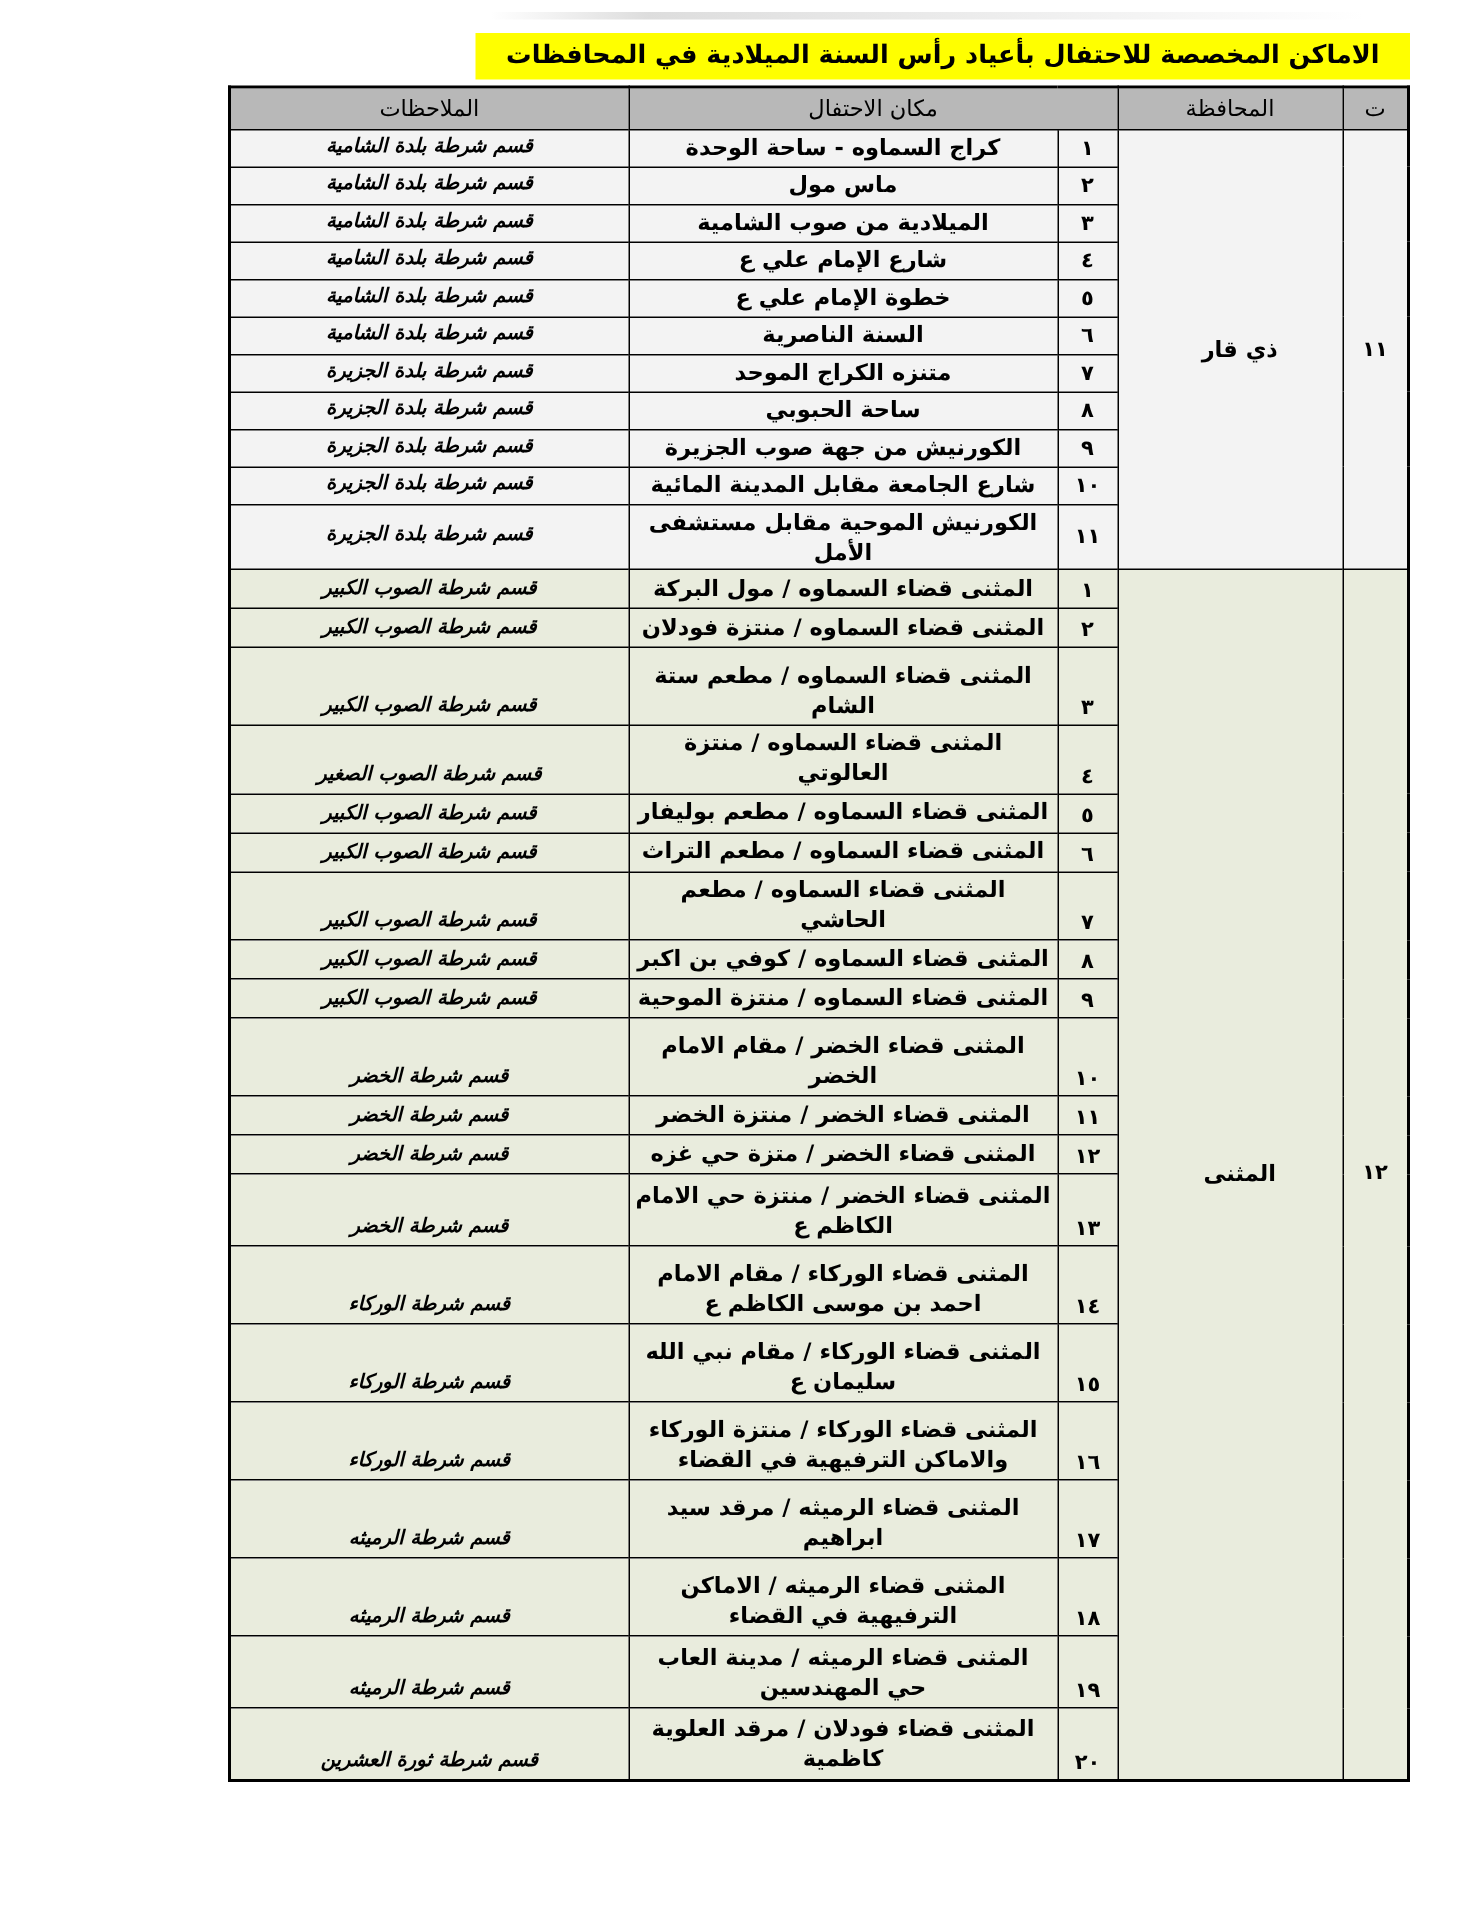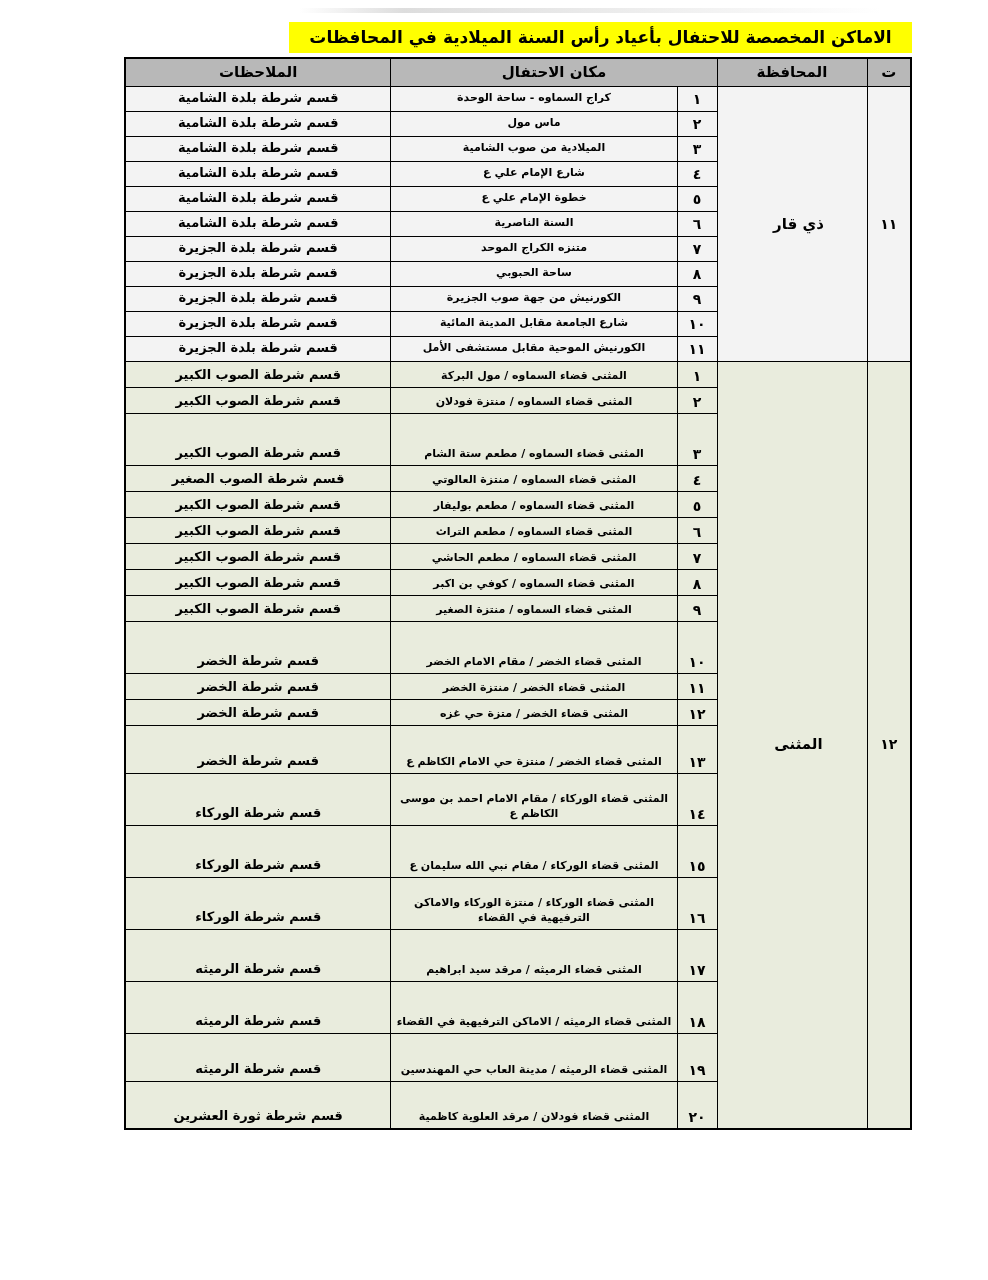--- a/index.html
+++ b/index.html
@@ -9,21 +9,21 @@
     --section2-bg:#e9ecdd;
     --border:#000000;
     --text:#000000;
   }
   *{box-sizing:border-box;}
   html,body{margin:0;padding:0;}
   body{
     width:988px;height:1280px;background:#ffffff;overflow:hidden;
     font-family:"DejaVu Sans",sans-serif;color:var(--text);
   }
-  .page{width:623px;margin:8px 76px 0 126px;}
+  .page{width:623px;margin:8px 48px 0 126px;}
   .scan-smudge{height:5px;margin:0 30px 9px 10px;background:linear-gradient(90deg,rgba(0,0,0,0) 0%,rgba(120,120,120,.25) 18%,rgba(150,150,150,.18) 55%,rgba(0,0,0,0) 100%);border-radius:2px;}
   .doc-title{
     background:var(--title-bg);
     height:31px;line-height:31px;
     text-align:center;font-weight:bold;font-size:17px;
     margin-bottom:4px;
   }
   table{
     width:786px;border-collapse:collapse;table-layout:fixed;
     border:2px solid var(--border);
@@ -34,26 +34,26 @@
   col.c-place{width:286px;}
   col.c-notes{width:266px;}
   th,td{
     border:1px solid var(--border);
     padding:1px 4px;
     text-align:center;
     overflow:hidden;
   }
   thead th{
     background:var(--header-bg);
-    font-size:15px;font-weight:bold;height:28px;
+    font-size:15px;font-weight:normal;height:28px;
   }
   tbody td{font-weight:bold;}
   td.no,td.seq{font-size:14px;}
-  td.place{font-size:11px;line-height:1.35;}
-  td.notes{font-size:13px;line-height:1.3;}
+  td.place{font-size:15px;line-height:1.35;}
+  td.notes{font-size:13px;line-height:1.3;font-style:italic;}
   td.prov{font-size:15px;padding-left:17px;}
   .sec1 td{background:var(--section1-bg);vertical-align:middle;}
   .sec1 tr{height:25px;}
   .sec2 td{background:var(--section2-bg);vertical-align:bottom;padding-bottom:3px;}
   .sec2 tr{height:26px;}
   .sec2 td.seq,.sec2 td.prov{vertical-align:middle;}
   tr.h52{height:52px;}
   tr.h48{height:48px;}
 </style>
 </head>
@@ -178,21 +178,21 @@
         <td class="place">المثنى قضاء السماوه / مطعم الحاشي</td>
         <td class="notes">قسم شرطة الصوب الكبير</td>
       </tr>
       <tr>
         <td class="no">٨</td>
         <td class="place">المثنى قضاء السماوه / كوفي بن اكبر</td>
         <td class="notes">قسم شرطة الصوب الكبير</td>
       </tr>
       <tr>
         <td class="no">٩</td>
-        <td class="place">المثنى قضاء السماوه / منتزة الصغير</td>
+        <td class="place">المثنى قضاء السماوه / منتزة الموحية</td>
         <td class="notes">قسم شرطة الصوب الكبير</td>
       </tr>
       <tr class="h52">
         <td class="no">١٠</td>
         <td class="place">المثنى قضاء الخضر / مقام الامام الخضر</td>
         <td class="notes">قسم شرطة الخضر</td>
       </tr>
       <tr>
         <td class="no">١١</td>
         <td class="place">المثنى قضاء الخضر / منتزة الخضر</td>

